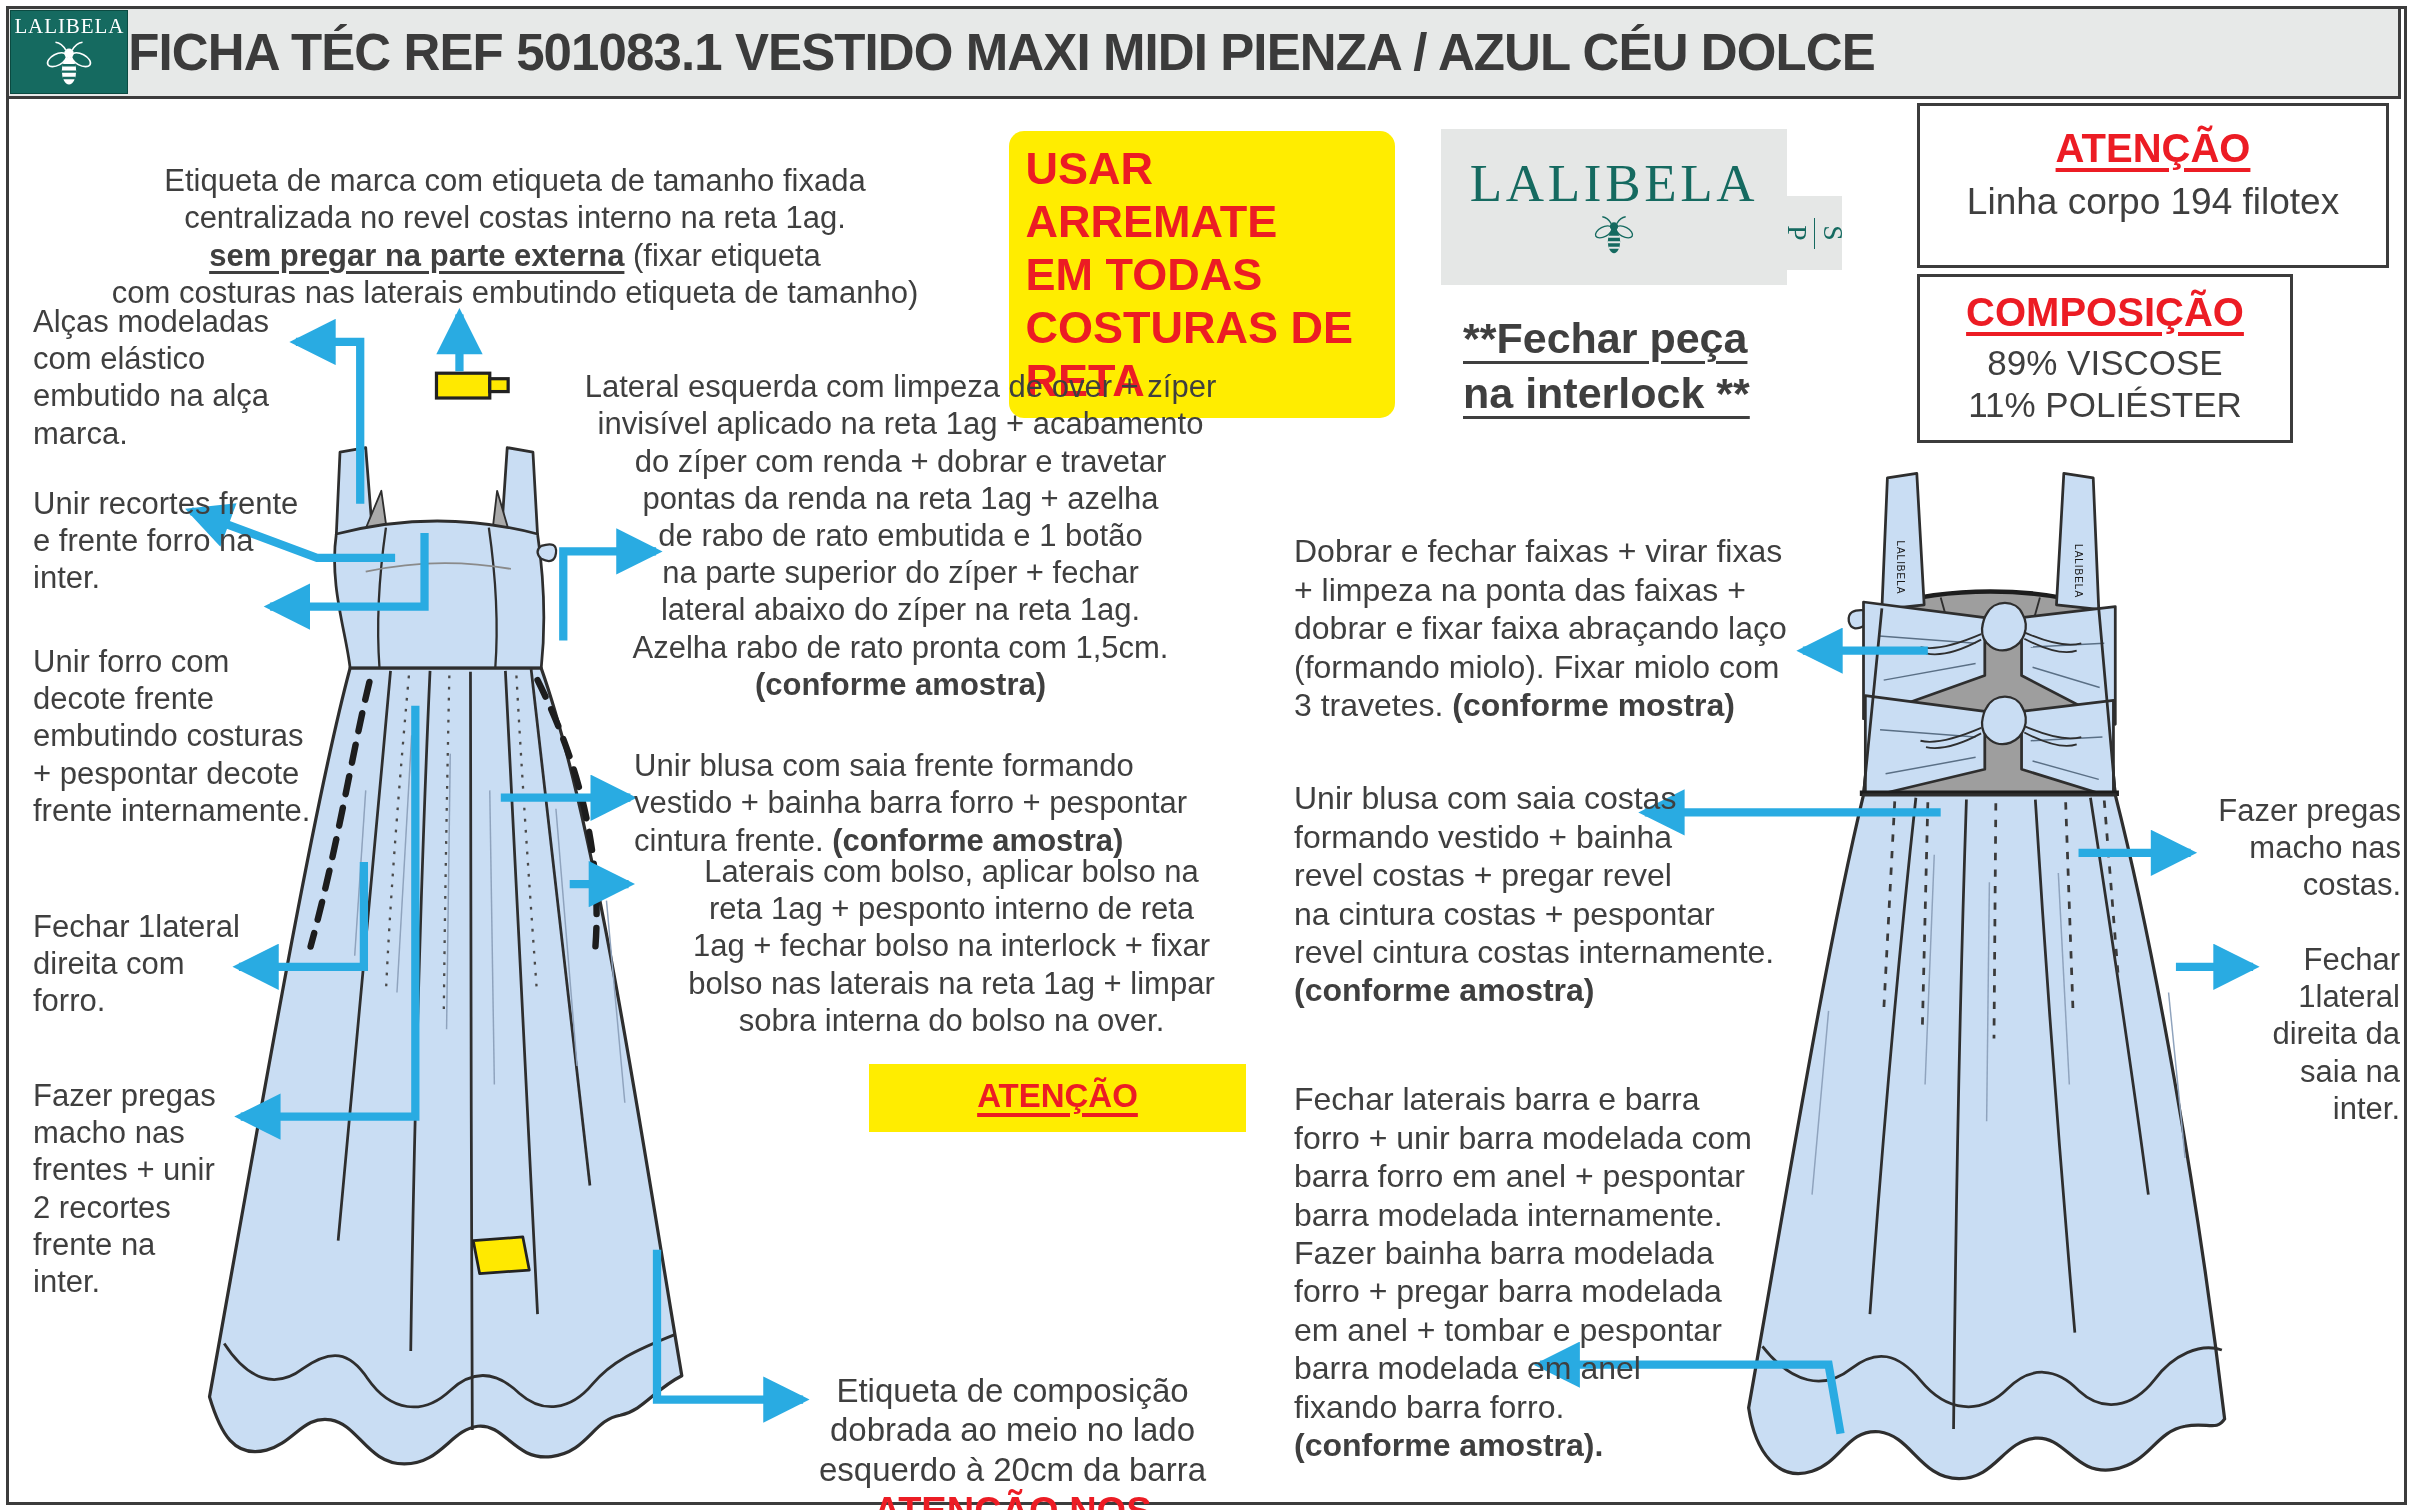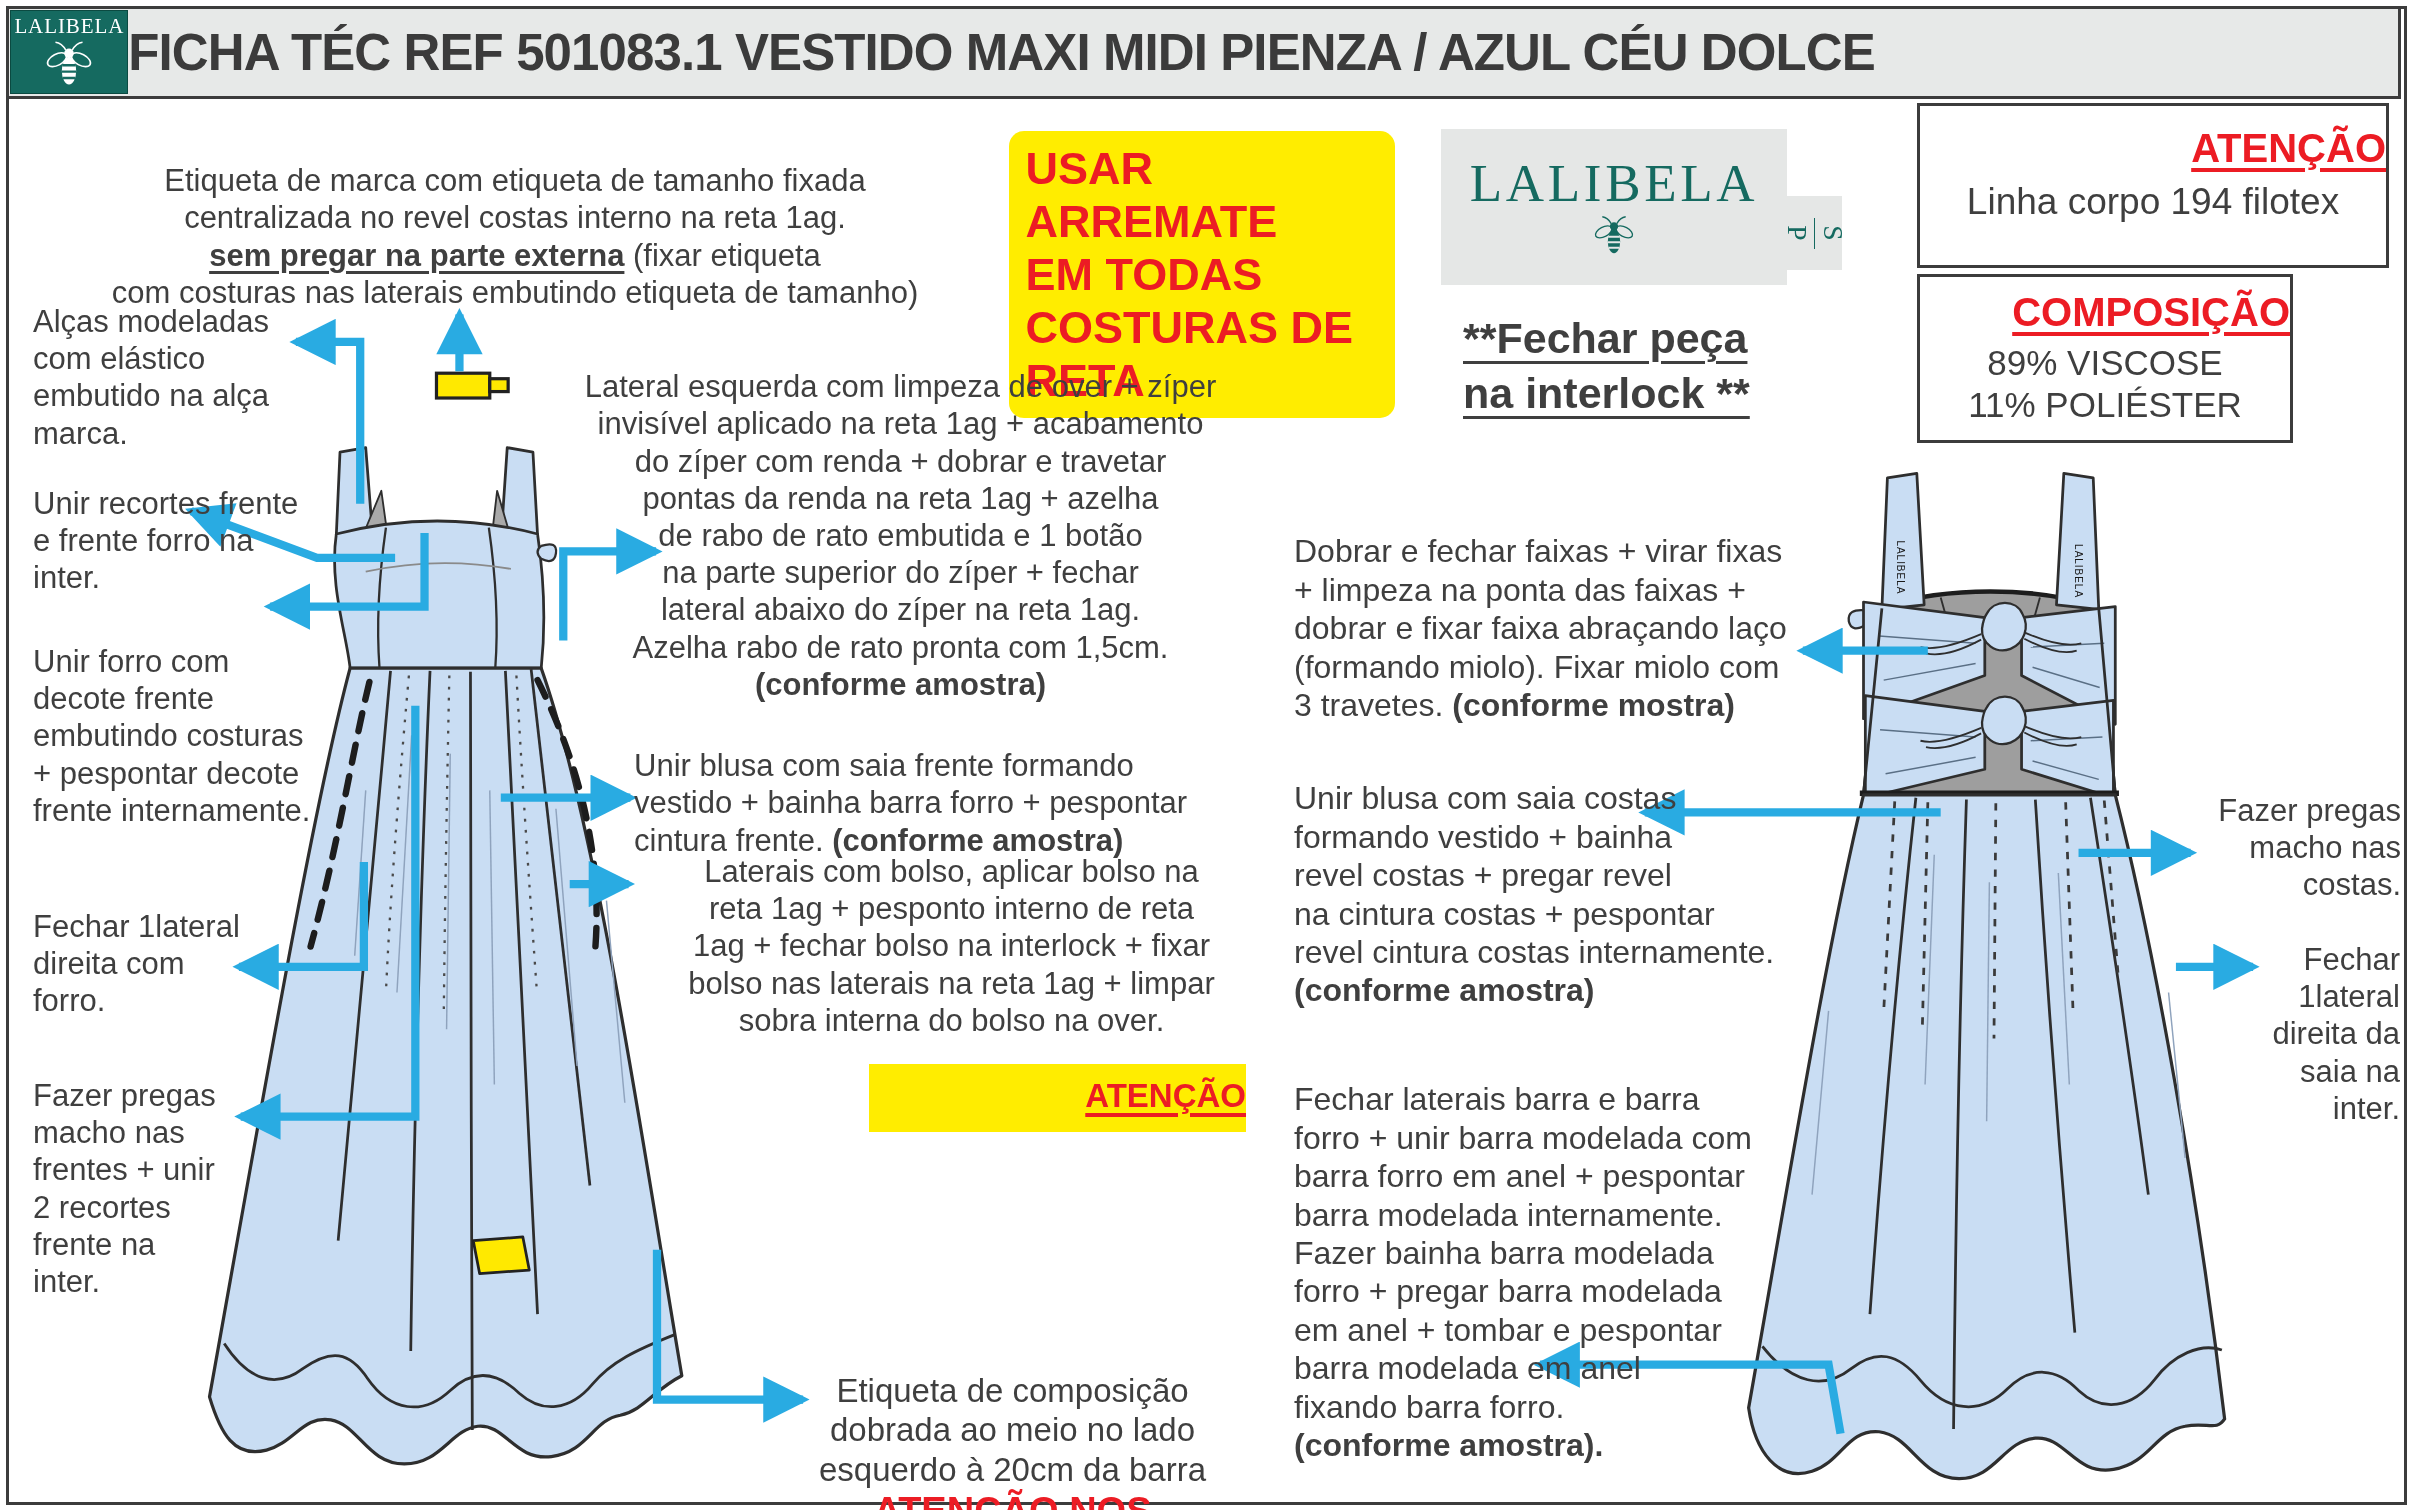--- a/index.html
+++ b/index.html
@@ -17,21 +17,21 @@
   .b{font-weight:bold;}
   .bu{font-weight:bold;text-decoration:underline;text-decoration-thickness:2.8px;text-underline-offset:4.6px;}
   .red{color:#ec1c24;}
   .yellow-box{background:#ffed00;}
   .outline-box{background:#fff;border:3.7px solid #3c3c3c;box-sizing:border-box;text-align:center;}
   .center-logo{background:#e5e7e6;display:flex;flex-direction:column;align-items:center;justify-content:center;}
   .center-logo .brand{color:#156a60;font-family:"Liberation Serif",serif;font-size:53px;letter-spacing:3.7px;}
   .ps-tab{background:#e5e7e6;display:flex;align-items:center;justify-content:center;gap:9.2px;}
   .ps-tab span{color:#156a60;font-family:"Liberation Serif",serif;font-size:27.6px;transform:rotate(90deg);display:inline-block;}
   .ps-div{width:1.8px;height:31px;background:#156a60;}
-  .title-underline{text-decoration:underline;text-decoration-thickness:3.7px;text-underline-offset:5.5px;text-align:right;}
+  .title-underline{text-decoration:underline;text-decoration-thickness:3.7px;text-underline-offset:5.5px;}
 </style>
 </head>
 <body>
 
 <svg class="abs" width="2413" height="1510" style="left:0;top:0" viewBox="0 0 2626 1643">
   <defs>
     <marker id="ah" viewBox="0 0 10 10" refX="8.6" refY="5" markerWidth="6.6" markerHeight="5.6" orient="auto">
       <path d="M0,0 L10,5 L0,10 Z" fill="#29abe2"></path>
     </marker>
   </defs>

